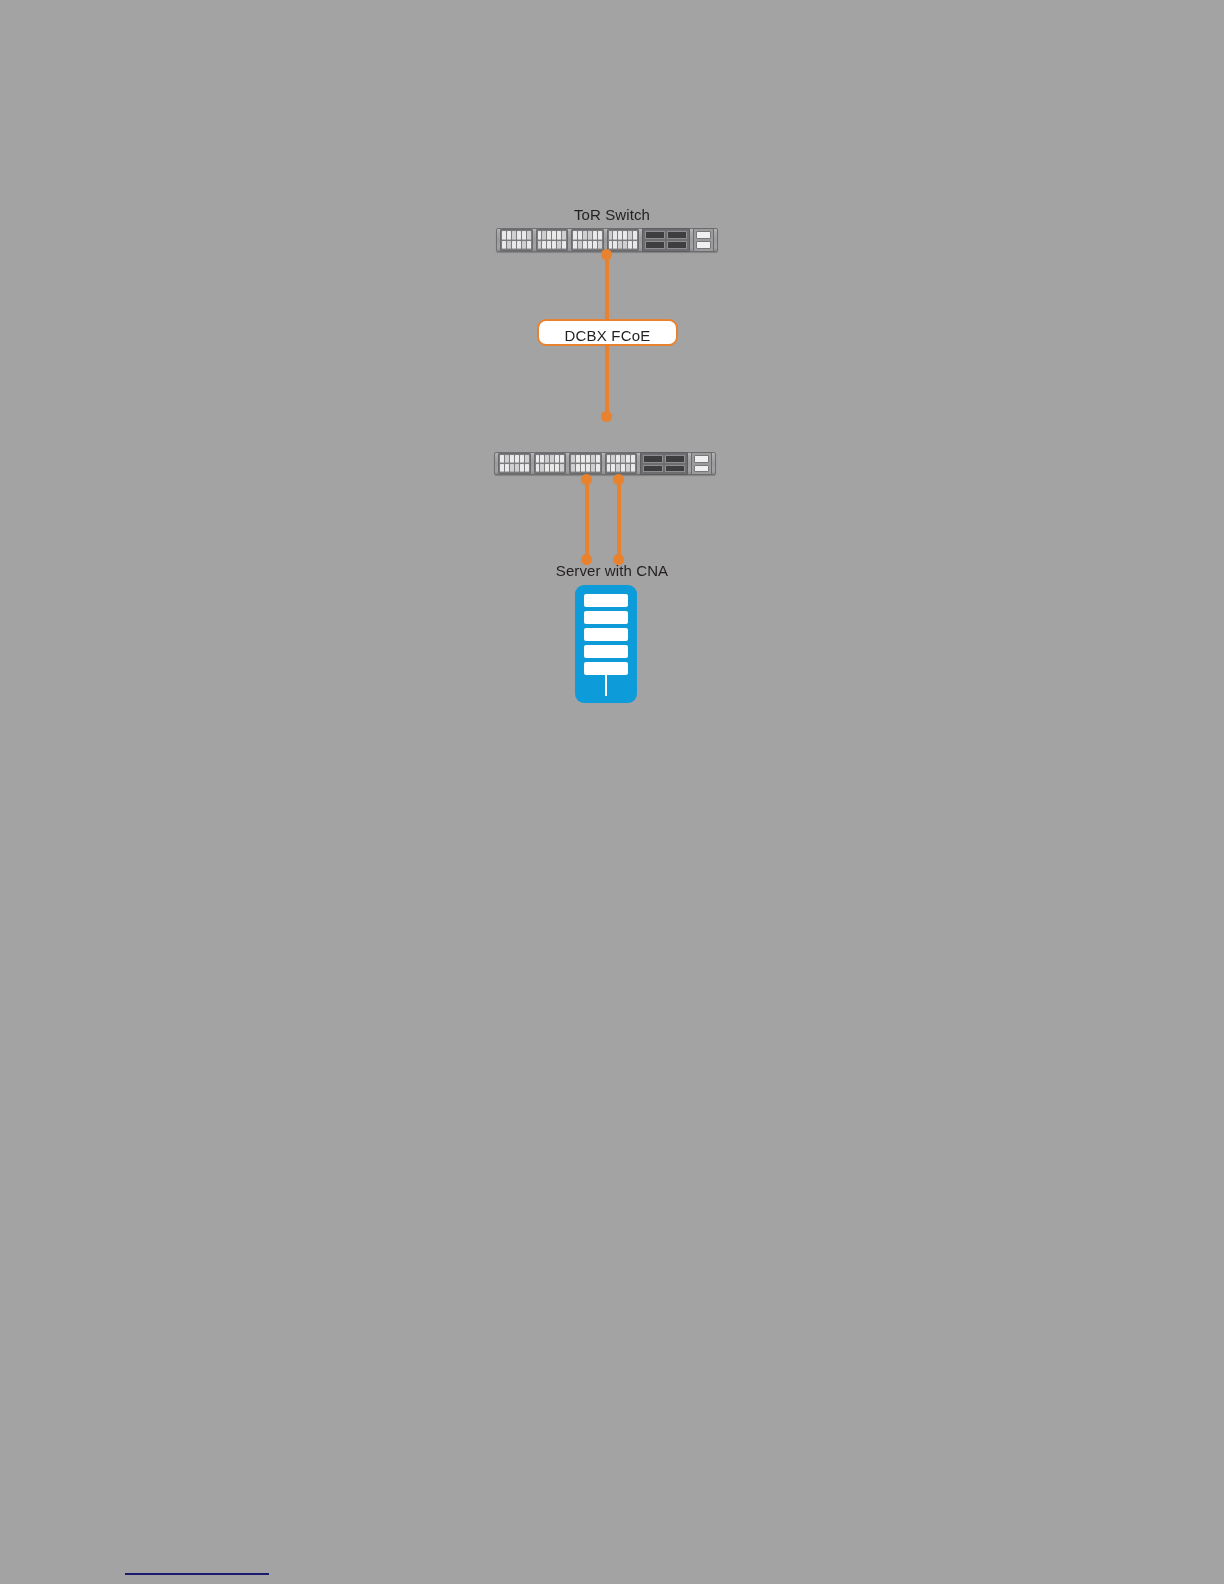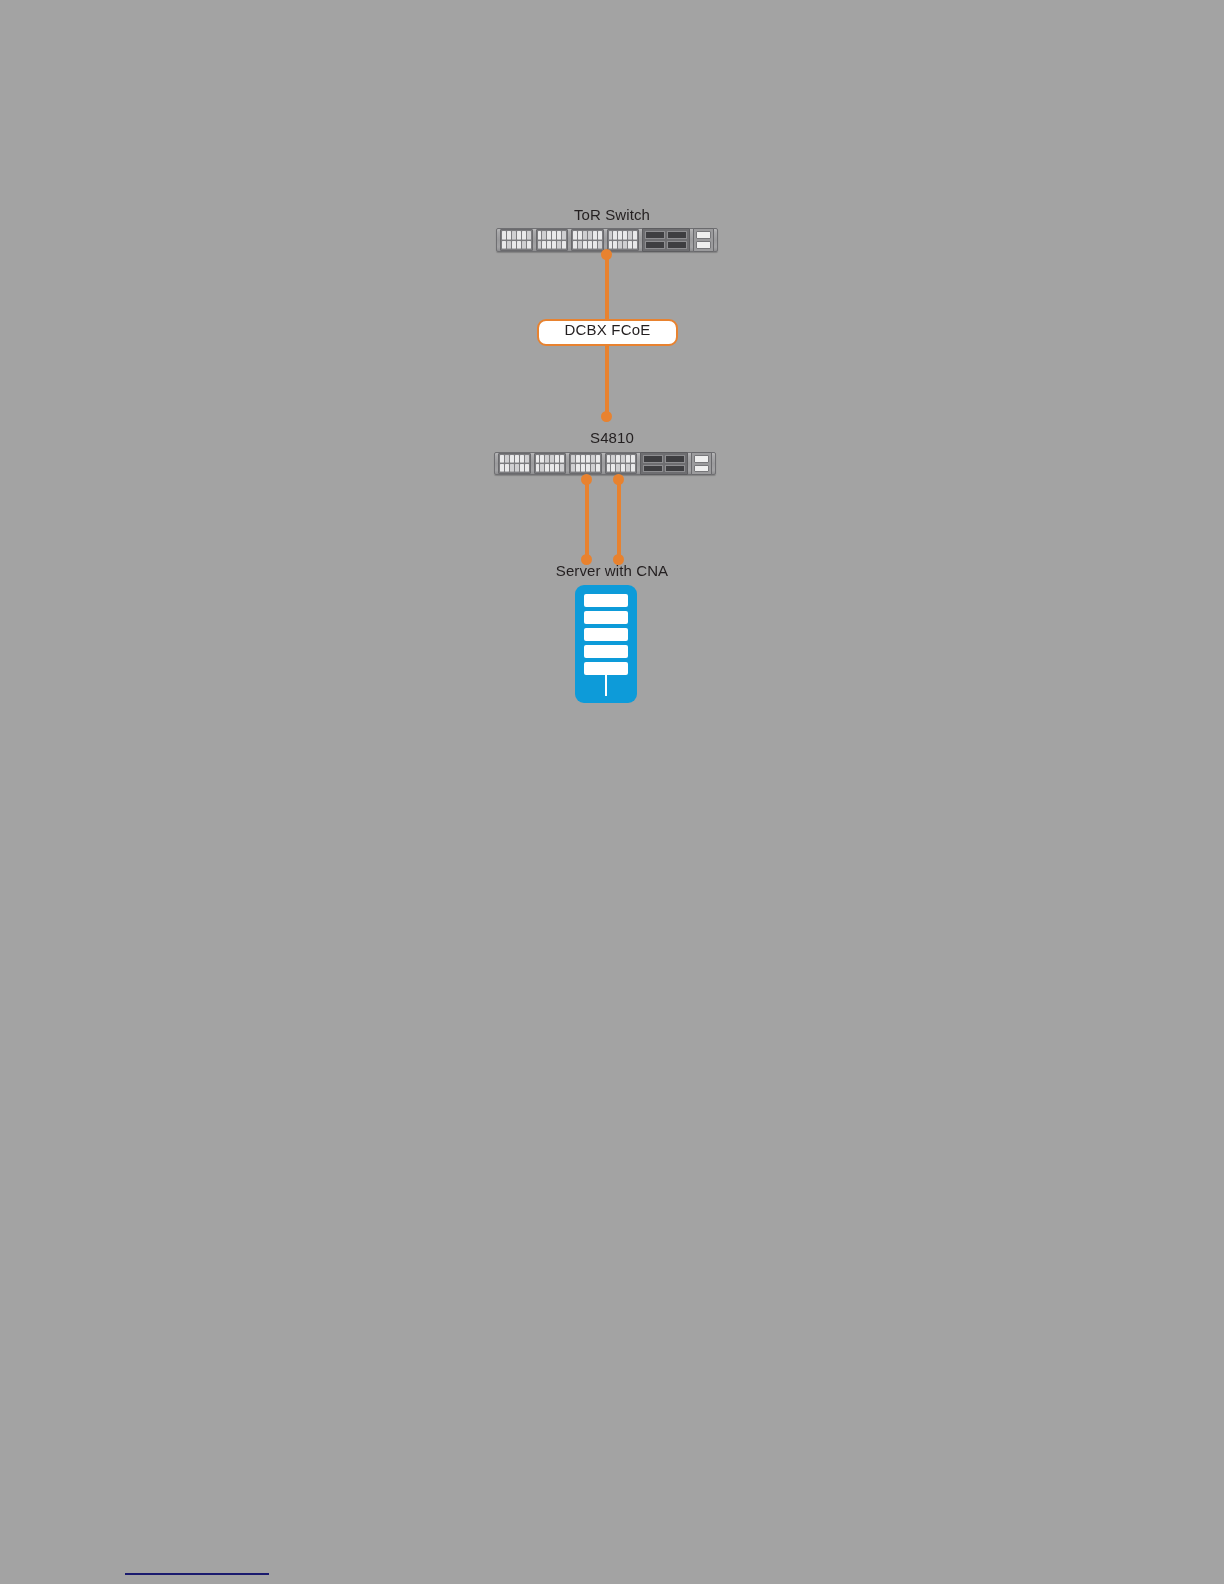--- a/index.html
+++ b/index.html
@@ -48,21 +48,21 @@
   }
 
   
   .callout {
     position: absolute;
     box-sizing: border-box;
     border: 2px solid #e8822f;
     border-radius: 9px;
     background: #ffffff;
     display: flex;
-    align-items: flex-start;
+    align-items: flex-end;
     justify-content: center;
   }
   .callout-text {
     font-size: 15px;
     color: #231f20;
     white-space: nowrap;
     letter-spacing: 0.2px;
   }
 
   
@@ -261,21 +261,20 @@
   </div>
 
   <div class="link" style="left:605px; top:253px; width:4px; height:166px;"></div>
   <div class="link-dot" style="left:601px; top:249px;"></div>
   <div class="link-dot" style="left:601px; top:411px;"></div>
 
   <div class="callout" style="left:537px; top:319px; width:141px; height:27px;">
     <span class="callout-text">DCBX FCoE</span>
   </div>
 
-  <div class="node-label" style="left:0; top:429px; width:1224px;">S4810</div>
 
   <div class="switch" style="left:494px; top:452px; width:222px; height:23px;">
     <div class="switch-inner">
       <div class="port-block">
         <div class="port"></div>
           <div class="port dim"></div>
           <div class="port"></div>
         <div class="port"></div>
           <div class="port"></div>
           <div class="port dim"></div>

